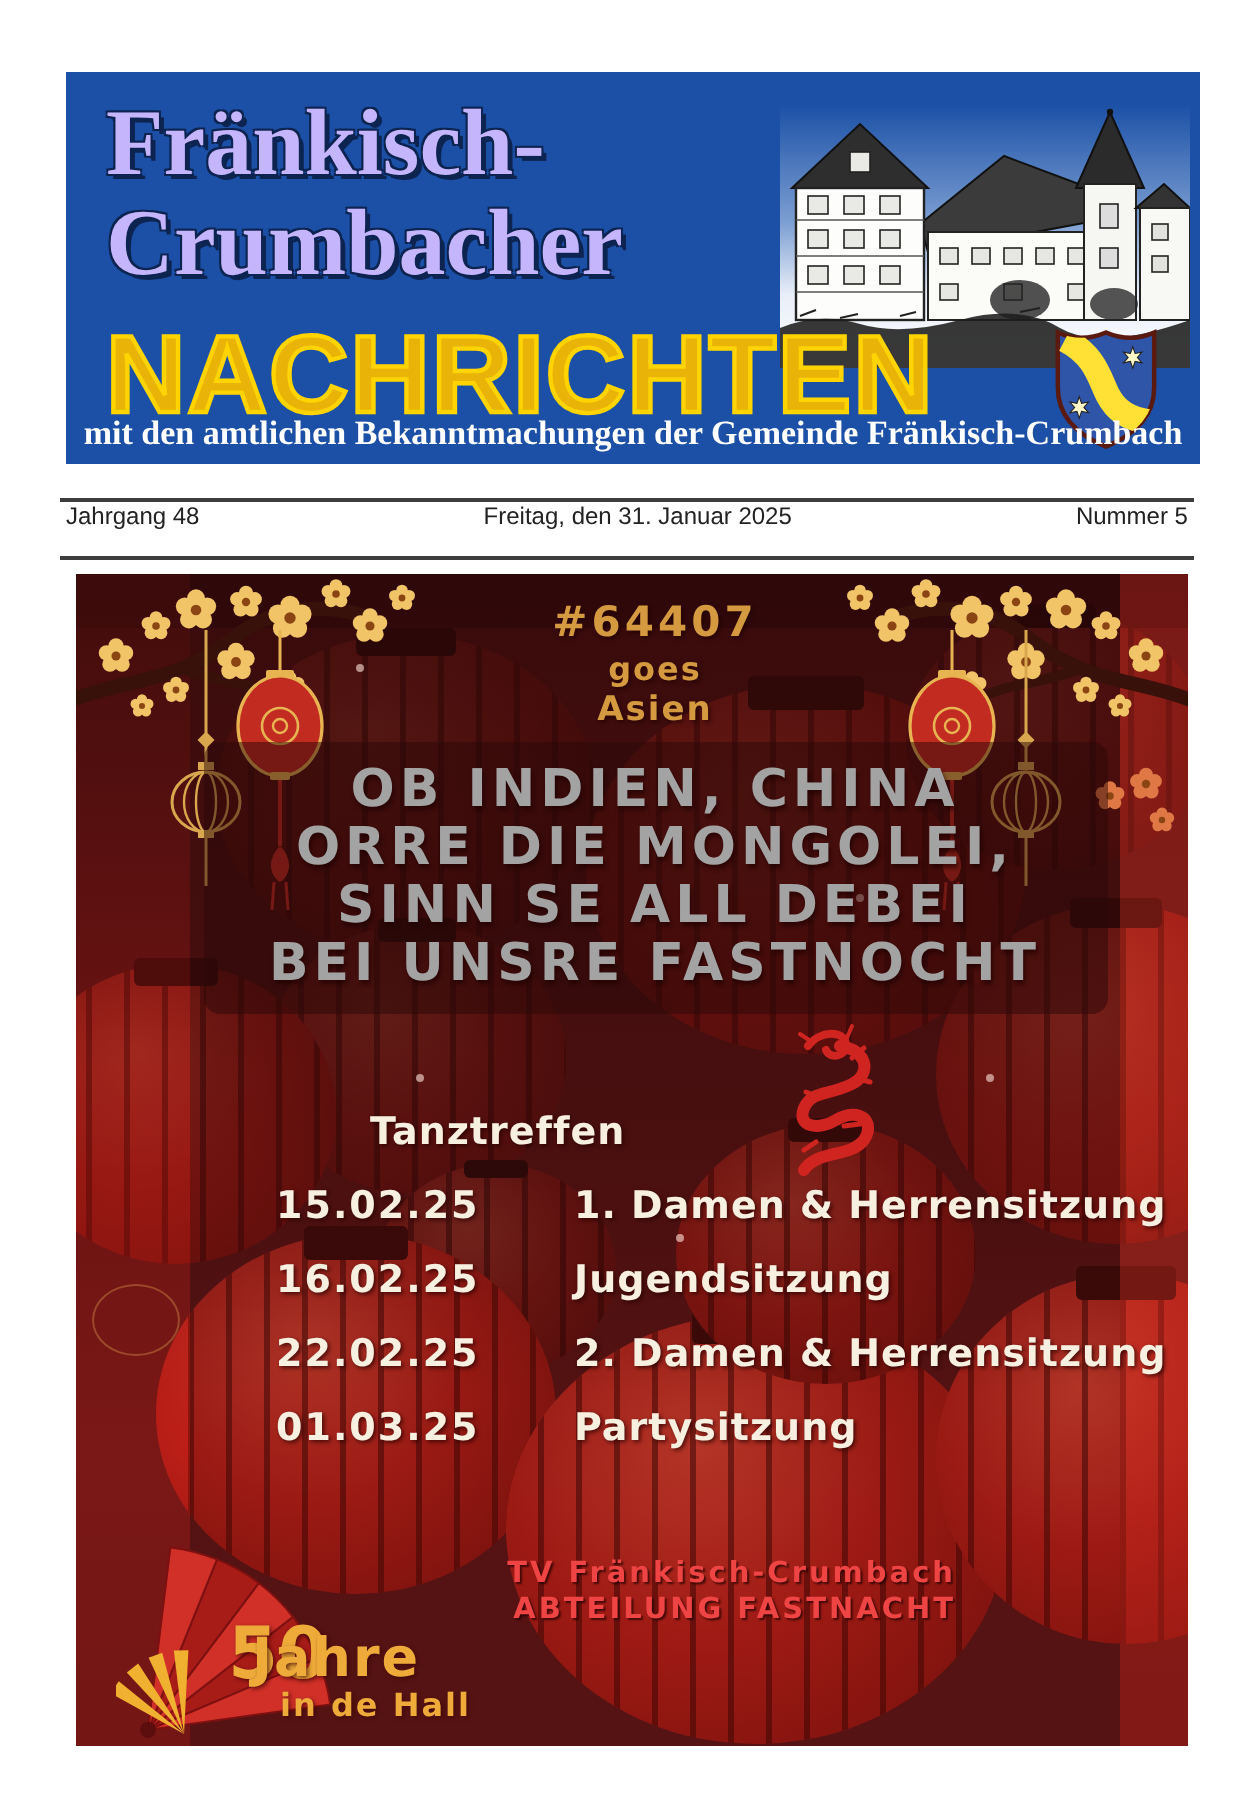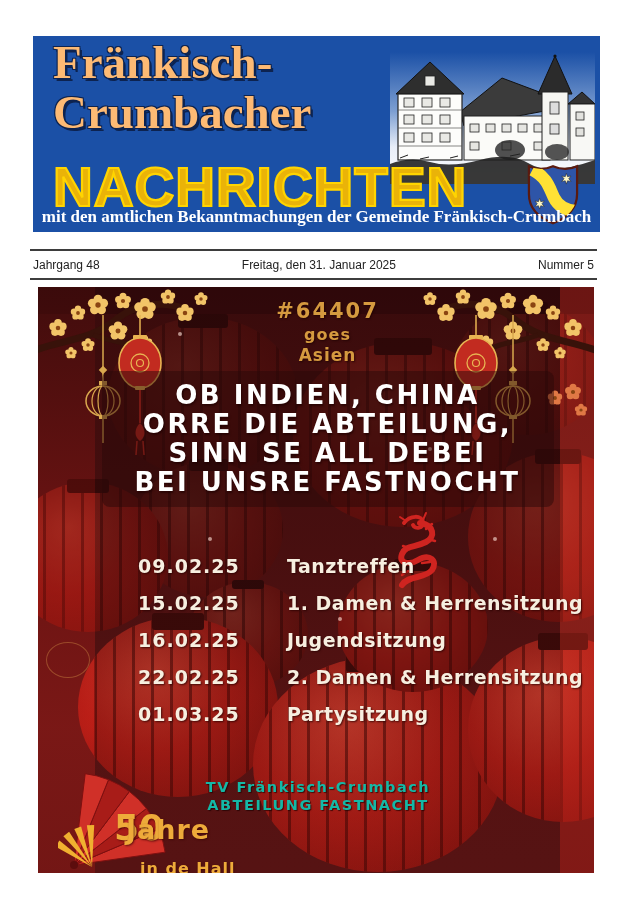--- a/index.html
+++ b/index.html
@@ -1,35 +1,35 @@
 <!DOCTYPE html>
 <html><head>
 <meta charset="utf-8">
 <style>
   html,body{margin:0;padding:0;background:#888;}
   .page{position:relative;width:625px;height:897px;background:#ffffff;overflow:hidden;
         font-family:"Liberation Sans",sans-serif;}
 
   
   .masthead{position:absolute;left:33px;top:36px;width:567px;height:196px;background:#1b50a6;}
-  .mast-title{position:absolute;left:20px;top:2px;z-index:3;
+  .mast-title{position:absolute;left:20px;top:12px;z-index:3;
     font-family:"Liberation Serif",serif;font-weight:bold;font-size:47px;line-height:1.06;
-    color:#fdba74;text-shadow:2.5px 2.5px 0 #0d2350,-1px -1px 0 #0d2350,1px -1px 0 #0d2350,-1px 1px 0 #0d2350,1px 1px 0 #0d2350;}
+    color:#c4b5fd;text-shadow:2.5px 2.5px 0 #0d2350,-1px -1px 0 #0d2350,1px -1px 0 #0d2350,-1px 1px 0 #0d2350,1px 1px 0 #0d2350;}
   .house{position:absolute;right:5px;top:16px;width:205px;height:132px;z-index:1;}
   .nachrichten{position:absolute;left:20px;top:124px;z-index:3;
     font-family:"Liberation Sans",sans-serif;font-weight:bold;font-size:55px;line-height:1;
     letter-spacing:1px;color:#eab308;-webkit-text-stroke:2.2px #ffd400;}
   .crest{position:absolute;right:20px;top:124px;width:54px;height:66px;z-index:3;}
   .mast-subtitle{position:absolute;left:0;bottom:5px;width:100%;text-align:center;z-index:3;
     font-family:"Liberation Serif",serif;font-weight:bold;font-size:17px;color:#ffffff;}
 
   
   .dateline{position:absolute;left:30px;top:249px;width:561px;height:27px;
     border-top:2px solid #3d3d3d;border-bottom:2px solid #3d3d3d;
-    display:flex;justify-content:space-between;align-items:center;padding:0 3px;
+    display:flex;justify-content:space-between;padding:0 3px;
     font-size:12px;color:#222;}
 
   
   .poster{position:absolute;left:38px;top:287px;width:556px;height:586px;background:#5c1515;overflow:hidden;
     font-family:"DejaVu Sans",sans-serif;}
   .lantern{position:absolute;border-radius:50%;z-index:1;
     background:radial-gradient(ellipse at 38% 30%, #e04432 0%, #bb1f17 45%, #7c100c 100%);}
   .lantern::before{content:"";position:absolute;inset:0;border-radius:50%;
     background:repeating-linear-gradient(90deg, rgba(60,5,3,0) 0 16px, rgba(60,5,3,.55) 16px 19px);}
   .lantern::after{content:"";position:absolute;left:37%;top:-2%;width:26%;height:9%;
@@ -49,39 +49,39 @@
   .backdrop{position:absolute;left:64px;right:40px;top:84px;height:136px;
     background:rgba(42,7,7,.5);border-radius:8px;z-index:4;}
 
   .motto{position:absolute;left:57px;right:34px;top:12px;text-align:center;z-index:10;
     color:#d59a3f;font-weight:bold;text-shadow:1px 1px 2px rgba(30,0,0,.7);}
   .motto .m1{font-size:21px;letter-spacing:2px;}
   .motto .m2{font-size:16px;letter-spacing:1px;margin-top:2px;}
   .motto .m3{font-size:17px;letter-spacing:1px;margin-top:1px;}
 
   .slogan{position:absolute;left:57px;right:34px;top:94px;text-align:center;z-index:10;
-    color:#ffffff;font-weight:bold;font-size:26px;line-height:1.12;letter-spacing:2.5px;
+    color:#a3a3a3;font-weight:bold;font-size:26px;line-height:1.12;letter-spacing:2.5px;
     text-shadow:1px 2px 2px rgba(30,0,0,.65);}
 
   .events{position:absolute;left:100px;top:268px;display:flex;flex-direction:column;gap:15px;z-index:10;
     color:#f7efe0;text-shadow:1px 1px 2px rgba(40,0,0,.75);}
   .ev-row{display:flex;align-items:baseline;height:22px;}
   .ev-date{width:102px;font-size:19px;font-weight:bold;letter-spacing:1px;}
   .ev-title{margin-left:47px;font-size:19px;font-weight:bold;letter-spacing:.5px;white-space:nowrap;}
 
-  .organizer{position:absolute;left:120px;width:320px;top:492px;text-align:center;z-index:10;
-    color:#14b8a6;font-weight:bold;font-size:14.5px;line-height:1.22;letter-spacing:1.5px;
+  .organizer{position:absolute;left:120px;width:320px;top:492px;text-align:right;z-index:10;
+    color:#ef4444;font-weight:bold;font-size:14.5px;line-height:1.22;letter-spacing:1.5px;
     text-shadow:1px 1px 1px rgba(30,0,0,.7);}
 
   .fan{position:absolute;left:20px;top:468px;width:180px;height:118px;z-index:5;}
   .anniv{position:absolute;z-index:10;color:#eeab3a;font-weight:bold;
     text-shadow:1px 1px 2px rgba(60,5,5,.7);}
   .anniv-50{left:76px;top:520px;font-size:36px;}
   .anniv-word{left:88px;top:527px;font-size:27px;letter-spacing:1px;}
-  .anniv-tag{left:102px;top:556px;font-size:16px;letter-spacing:1px;margin-top:16px;}
+  .anniv-tag{left:102px;top:556px;font-size:16px;letter-spacing:1px;}
 </style>
 </head>
 <body>
 
 <div class="page">
 
   <svg width="0" height="0" style="position:absolute">
     <defs>
       <g id="flower">
         <g fill="currentColor">
@@ -294,28 +294,27 @@
     <div class="backdrop"></div>
 
     <div class="motto">
       <div class="m1">#64407</div>
       <div class="m2">goes</div>
       <div class="m3">Asien</div>
     </div>
 
     <div class="slogan">
       <div>OB INDIEN, CHINA</div>
-      <div>ORRE DIE ABTEILUNG,</div>
+      <div>ORRE DIE MONGOLEI,</div>
       <div>SINN SE ALL DEBEI</div>
       <div>BEI UNSRE FASTNOCHT</div>
     </div>
 
     <div class="events">
       <div class="ev-row">
-        <span class="ev-date">09.02.25</span>
         <span class="ev-title">Tanztreffen</span>
       </div>
       <div class="ev-row">
         <span class="ev-date">15.02.25</span>
         <span class="ev-title">1. Damen &amp; Herrensitzung</span>
       </div>
       <div class="ev-row">
         <span class="ev-date">16.02.25</span>
         <span class="ev-title">Jugendsitzung</span>
       </div>

